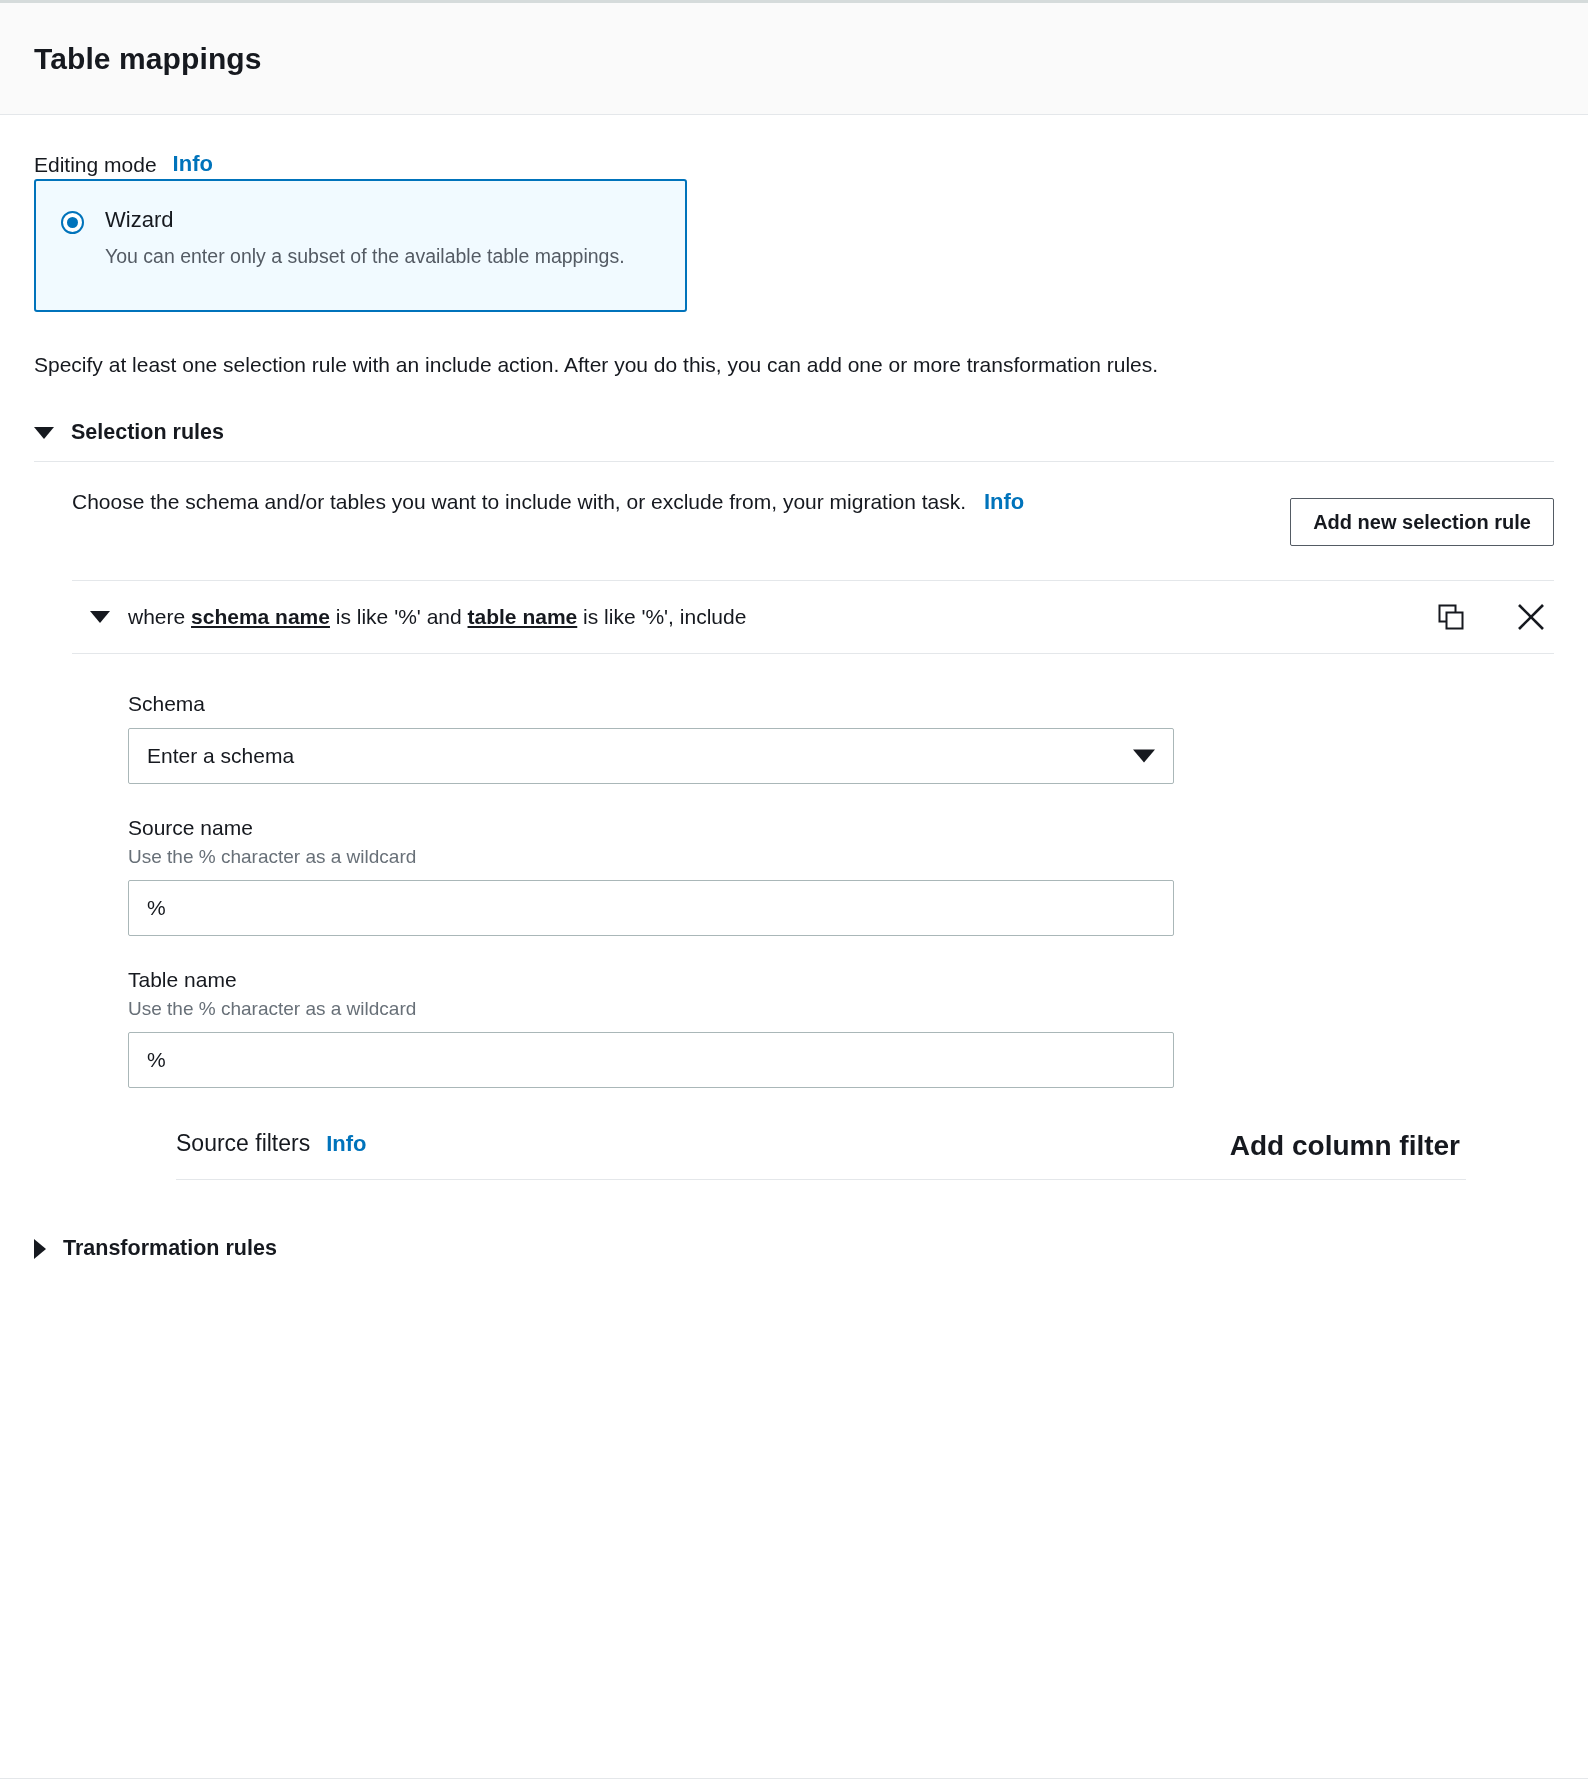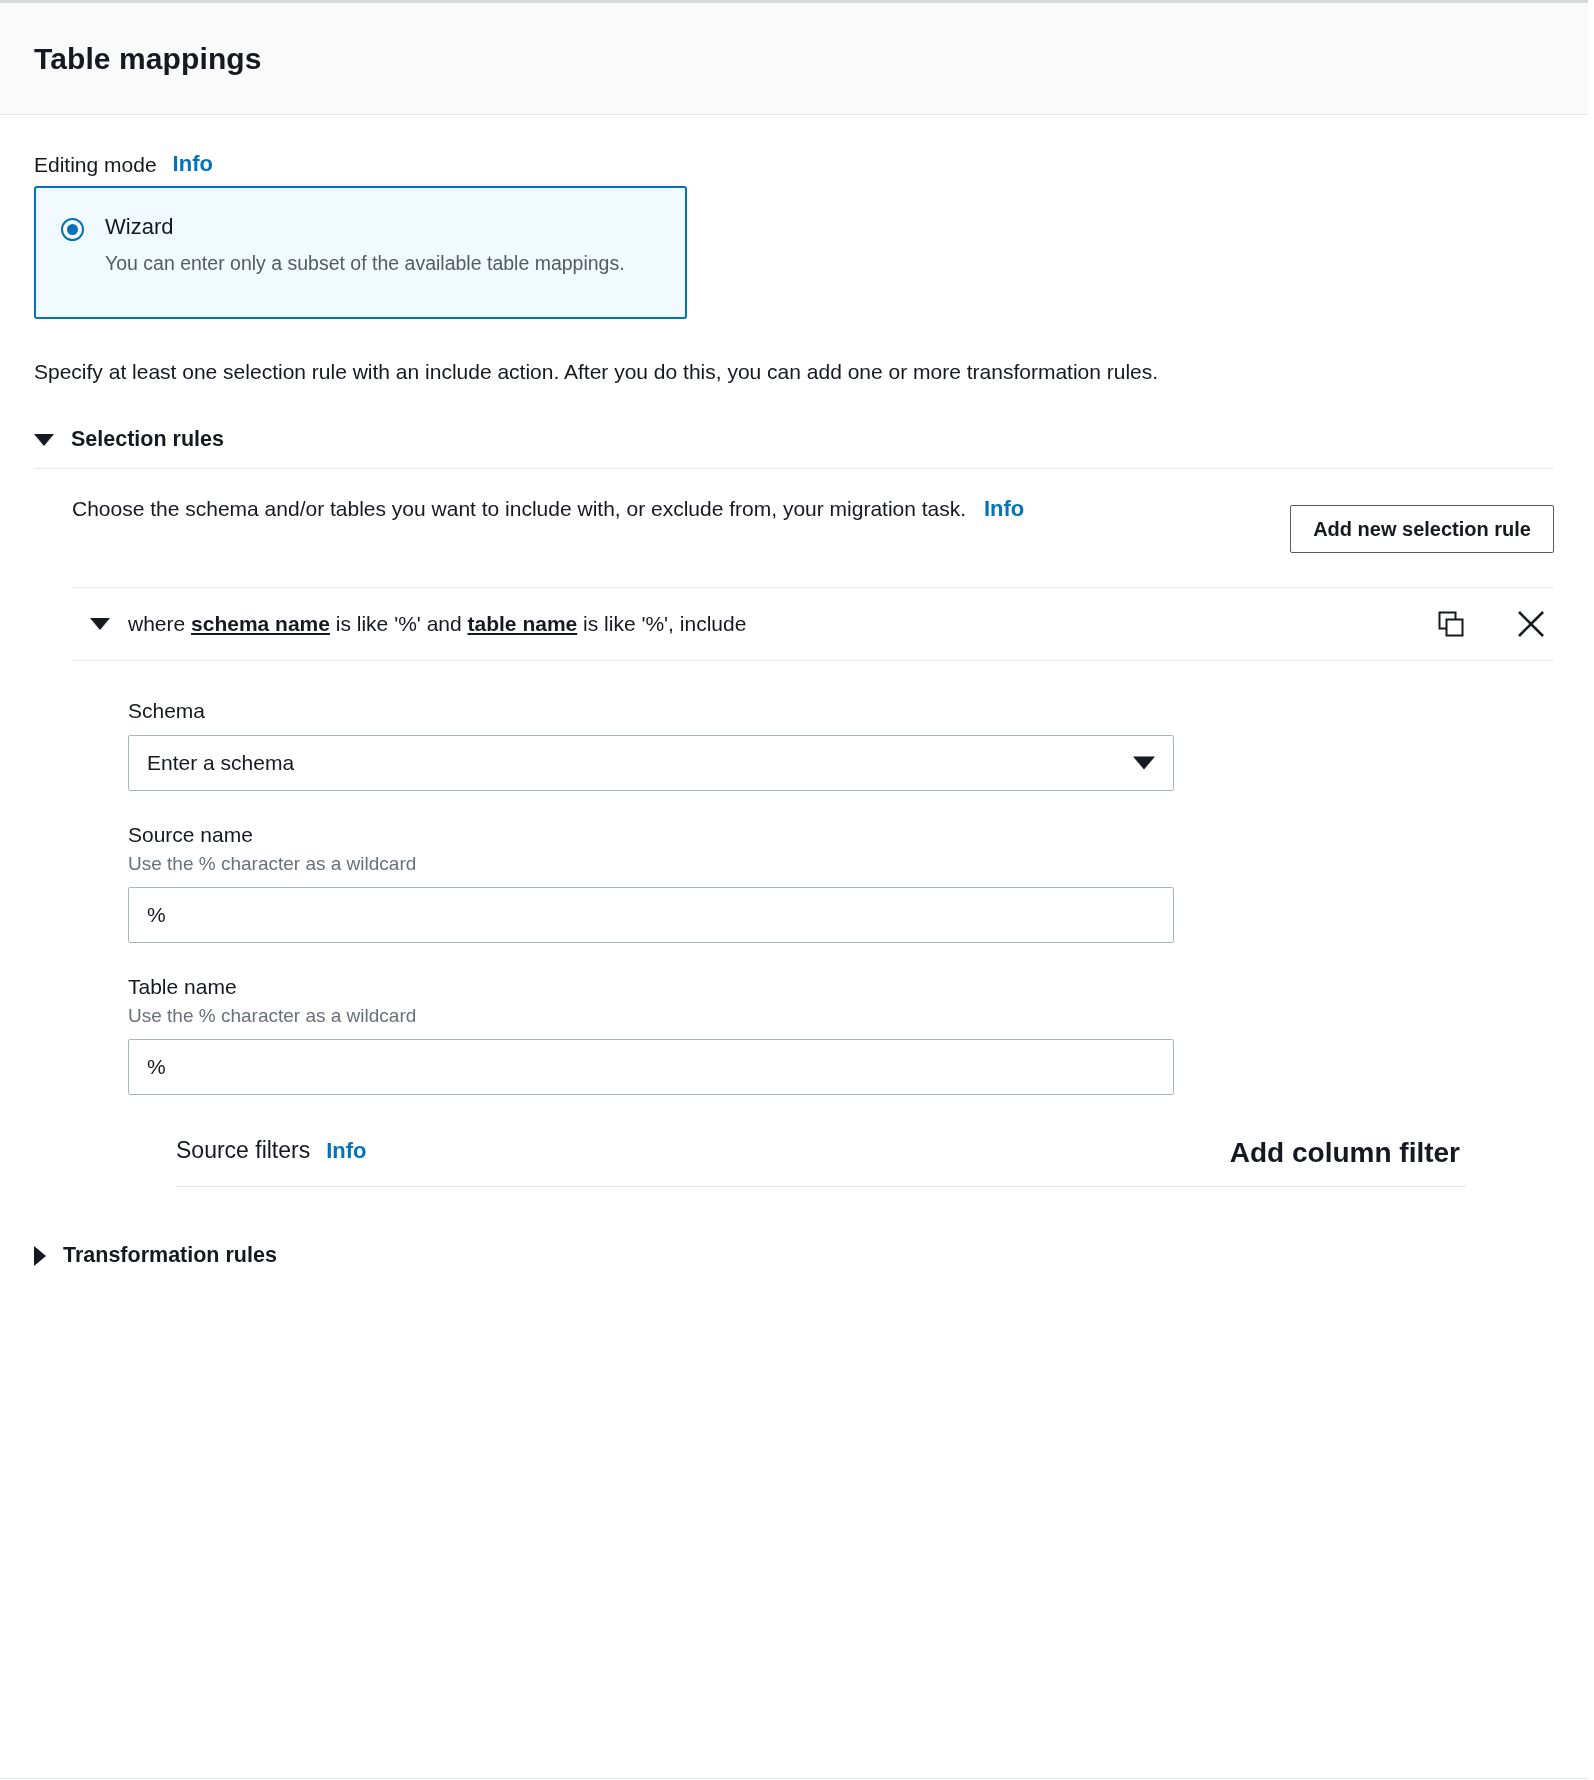--- a/index.html
+++ b/index.html
@@ -54,21 +54,21 @@
   }
   .info-link {
     font-size: 22px;
     color: #0073bb;
     font-weight: bold;
     cursor: pointer;
   }
   .radio-tiles {
     display: flex;
     gap: 40px;
-    margin-top: 9px;
+    margin-top: 2px;
   }
   .tile {
     box-sizing: border-box;
     width: 653px;
     min-height: 133px;
     border: 1px solid #aab7b8;
     border-radius: 3px;
     padding: 27px 26px 24px 26px;
     display: flex;
     gap: 21px;

